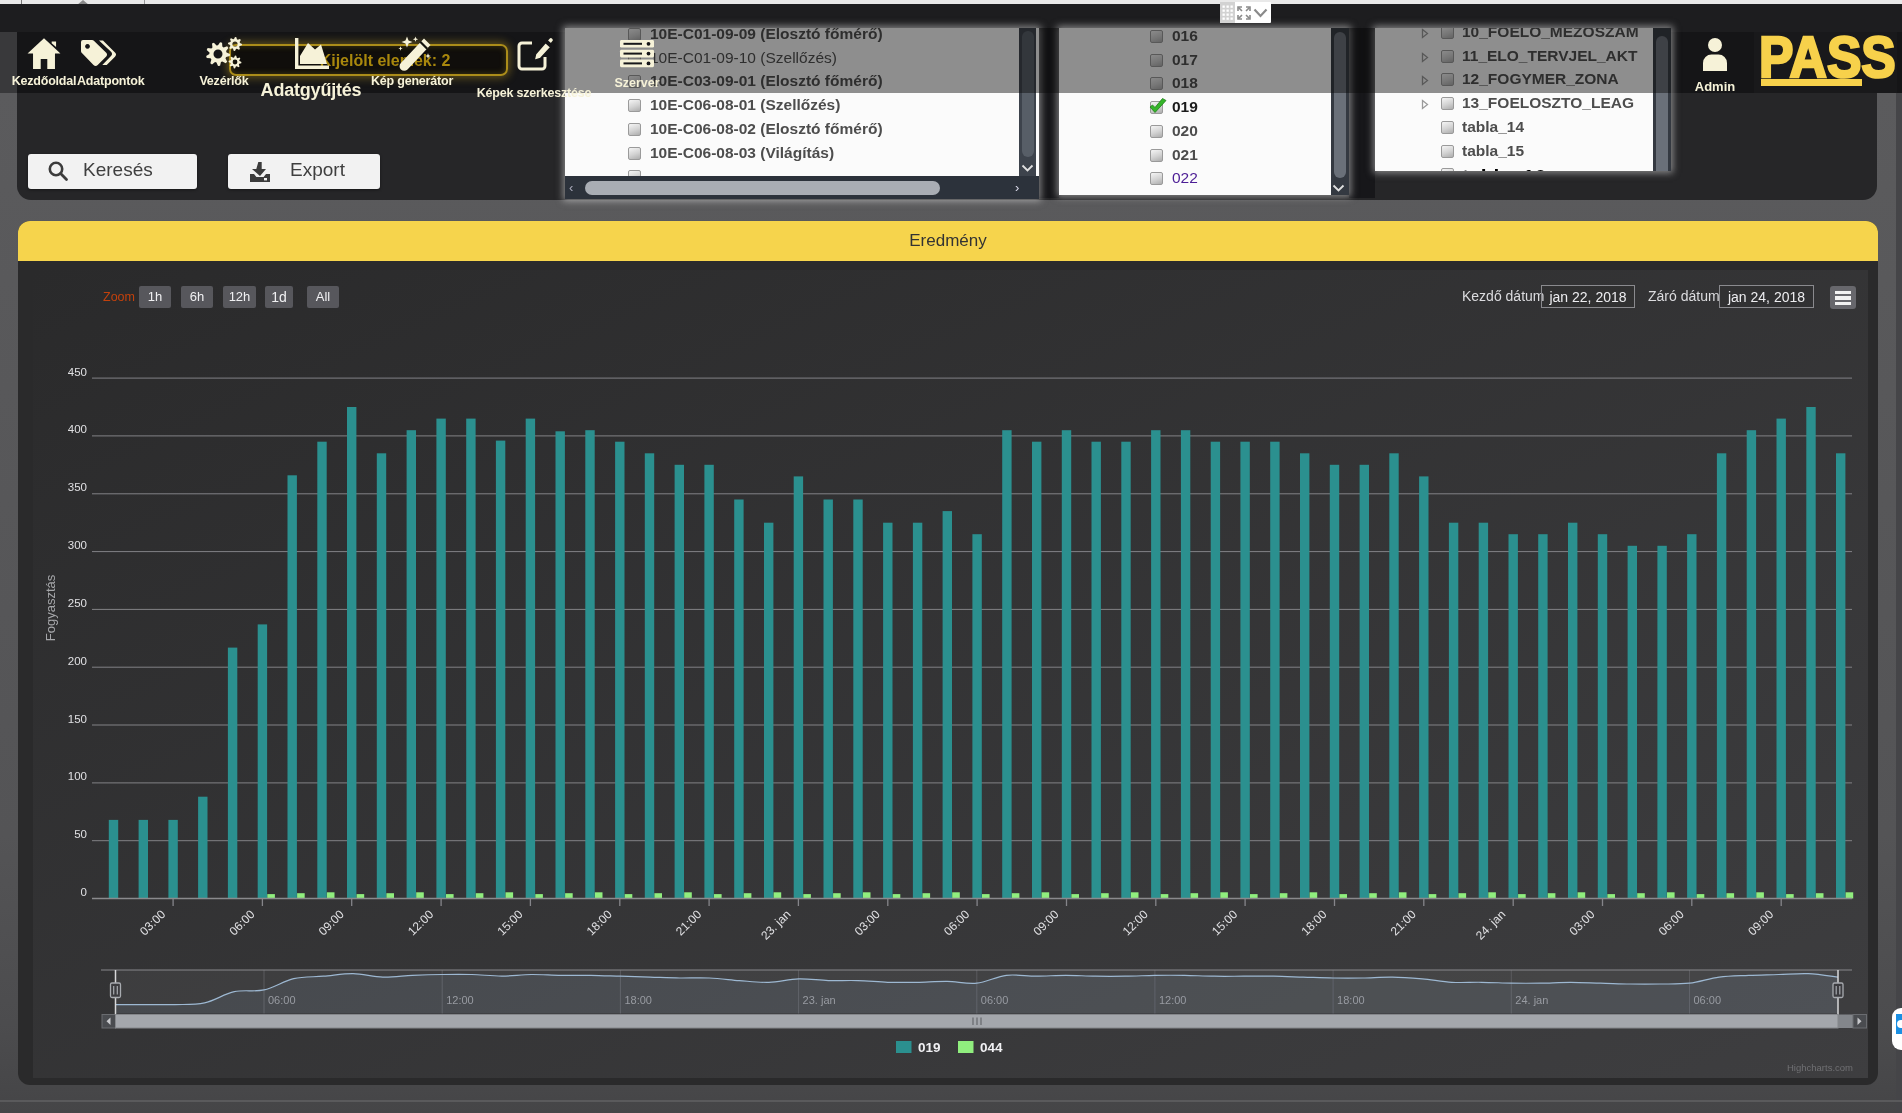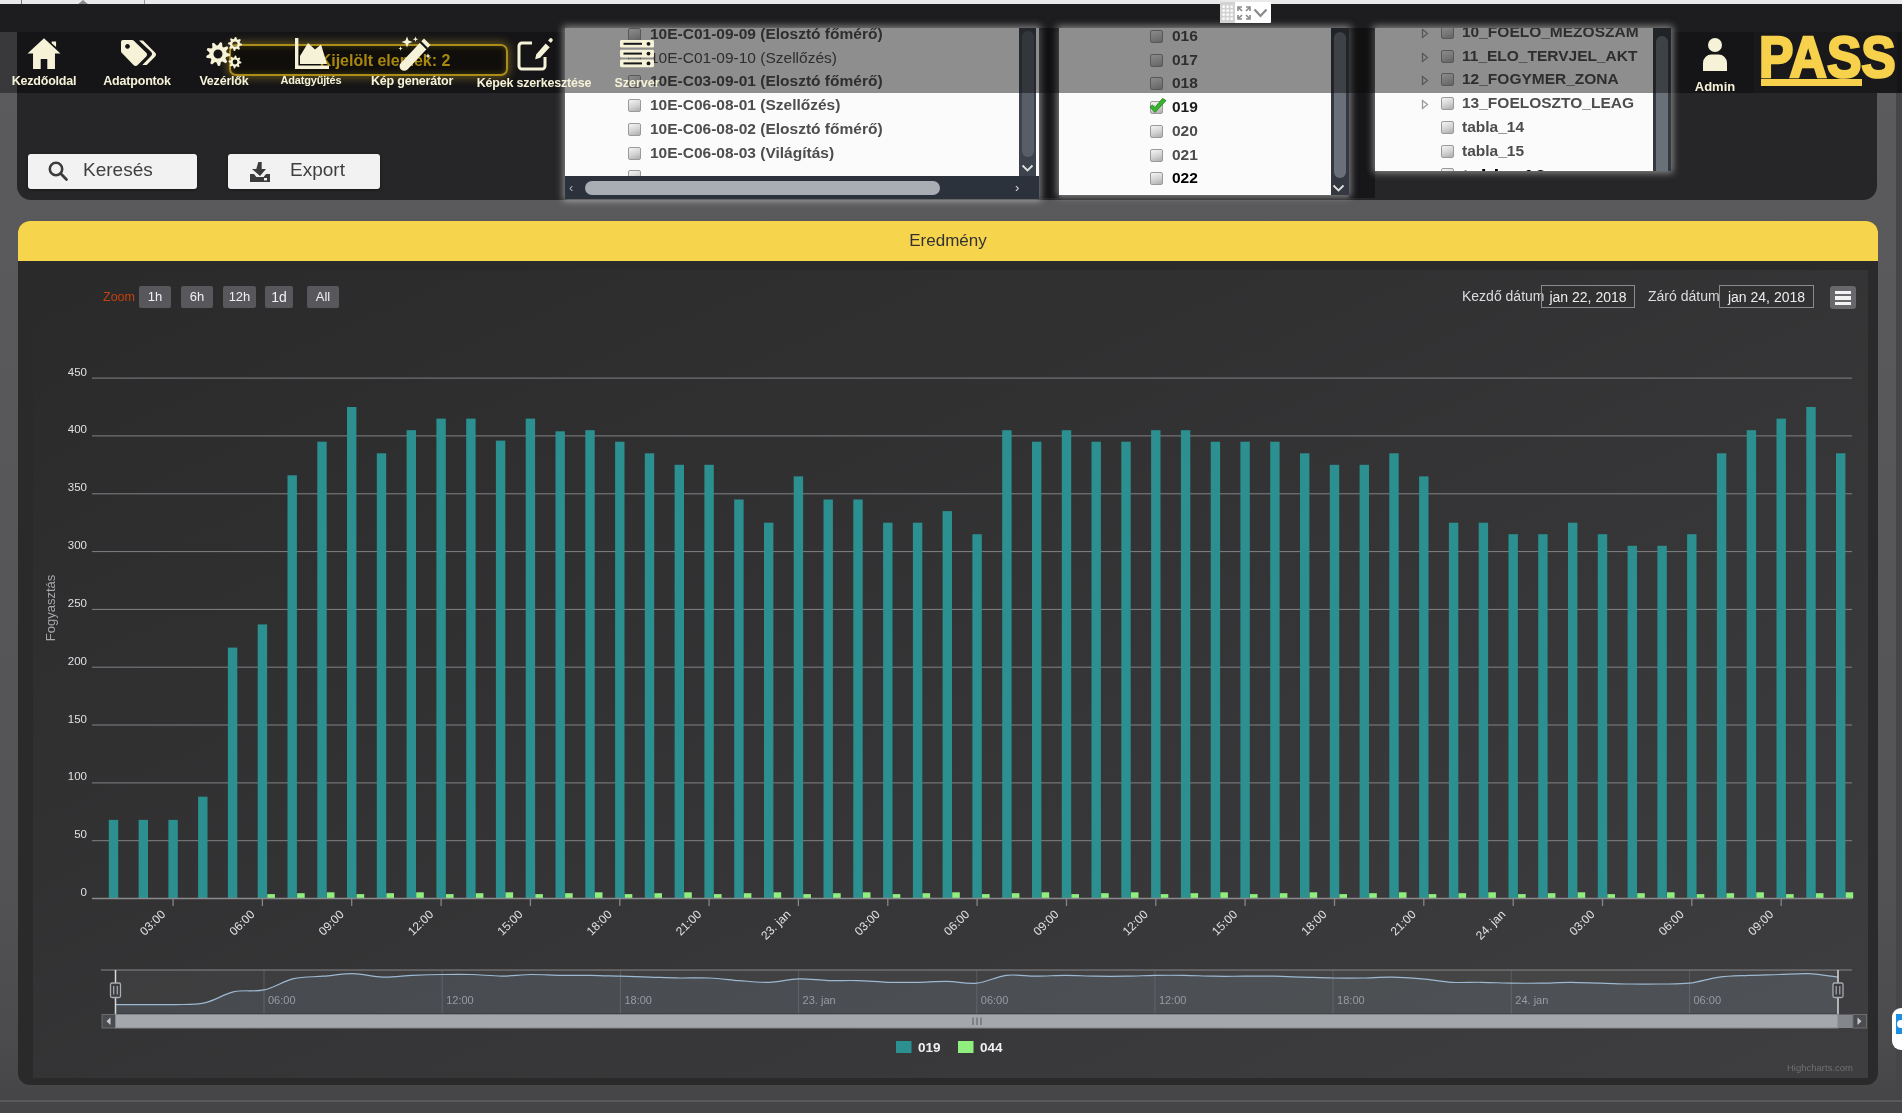--- a/index.html
+++ b/index.html
@@ -51,21 +51,21 @@
 
 <div class="abs" style="left:229px;top:44px;width:279px;height:32px;border:2px solid #ab8d1a;border-radius:7px;background:rgba(12,10,2,0.55);box-shadow:0 0 8px 2px rgba(200,165,35,0.42), inset 0 0 6px rgba(200,165,35,0.3);z-index:2;"></div>
 <div class="abs" style="left:262px;top:52px;width:246px;text-align:center;font-size:16px;font-weight:bold;color:#a8870d;z-index:2;white-space:nowrap;">Kijelölt elemek: 2</div>
 
 <div style="position:absolute;left:-16px;top:36px;width:120px;text-align:center;z-index:7;">
     <div style="height:36px;"><svg width="38" height="34" viewBox="0 0 34 31">
         <path fill="#f6f2d8" d="M17 2 L2 16 H7 V30 H14 V21 H20 V30 H27 V16 H32 Z M24 5 h4 v5 l-4 -3.5 Z"></path>
       </svg></div>
     <div style="margin-top:2px;font-size:12.5px;font-weight:bold;letter-spacing:-0.2px;color:#f6f2d8;white-space:nowrap;">Kezdőoldal</div>
   </div>
-<div style="position:absolute;left:77px;top:36px;width:120px;text-align:center;z-index:7;">
+<div style="position:absolute;left:77px;top:36px;width:120px;text-align:left;z-index:7;">
     <div style="height:36px;"><svg width="40" height="34" viewBox="0 0 40 34">
         <g fill="#f6f2d8">
           <path d="M6 4 h9 a3 3 0 0 1 2.1 .9 L29 16.5 a3 3 0 0 1 0 4.2 L20.7 29 a3 3 0 0 1 -4.2 0 L4.9 17.1 A3 3 0 0 1 4 15 V6 a2 2 0 0 1 2-2 Z M10.5 8 a2.4 2.4 0 1 0 0.01 0 Z" fill-rule="evenodd"></path>
           <path d="M22 4.5 h4 L38 16.5 a3 3 0 0 1 0 4.2 L29.7 29 h-4.4 L34 20 a3 3 0 0 0 0-4.2 Z"></path>
         </g>
       </svg></div>
     <div style="margin-top:2px;font-size:12.5px;font-weight:bold;letter-spacing:-0.2px;color:#f6f2d8;white-space:nowrap;">Adatpontok</div>
   </div>
 <div style="position:absolute;left:164px;top:36px;width:120px;text-align:center;z-index:7;">
     <div style="height:36px;"><svg width="40" height="36" viewBox="0 0 40 36">
@@ -77,21 +77,21 @@
       </svg></div>
     <div style="margin-top:2px;font-size:12.5px;font-weight:bold;letter-spacing:-0.2px;color:#f6f2d8;white-space:nowrap;">Vezérlők</div>
   </div>
 <div style="position:absolute;left:251px;top:36px;width:120px;text-align:center;z-index:7;">
     <div style="height:36px;"><svg width="38" height="36" viewBox="0 0 38 36">
         <g fill="#f6f2d8">
           <path d="M3 2 h3.4 V29.6 H37 V33 H3 Z"></path>
           <path d="M8 28 L8 20 L16 7 L23 13.5 L29 8.5 L35 28 Z"></path>
         </g>
       </svg></div>
-    <div style="margin-top:2px;font-size:11px;font-weight:bold;letter-spacing:-0.2px;color:#f6f2d8;white-space:nowrap;">Adatgyűjtés</div>
+    <div style="margin-top:8px;font-size:18px;font-weight:bold;letter-spacing:-0.2px;color:#f6f2d8;white-space:nowrap;">Adatgyűjtés</div>
   </div>
 <div style="position:absolute;left:352px;top:36px;width:120px;text-align:center;z-index:7;">
     <div style="height:36px;"><svg width="42" height="40" viewBox="0 0 42 40">
         <g fill="#f6f2d8">
 <path d="M33 2.5 L39.5 9 L16.5 33.5 a4.4 4.4 0 0 1 -6.6 -6.6 Z"></path>
 <path d="M29.2 5.8 l7 7" stroke="#15150f" stroke-width="2.2" fill="none"></path>
 <path d="M16 0.5 L17.54 4.46 L21.5 6 L17.54 7.54 L16 11.5 L14.46 7.54 L10.5 6 L14.46 4.46 Z"></path>
 <path d="M24.5 0.6000000000000001 L25.228 2.472 L27.1 3.2 L25.228 3.9280000000000004 L24.5 5.800000000000001 L23.772 3.9280000000000004 L21.9 3.2 L23.772 2.472 Z"></path>
 <path d="M9.5 10.3 L10.116 11.884 L11.7 12.5 L10.116 13.116 L9.5 14.7 L8.884 13.116 L7.3 12.5 L8.884 11.884 Z"></path>
 <path d="M37 17.2 L37.784 19.216 L39.8 20 L37.784 20.784 L37 22.8 L36.216 20.784 L34.2 20 L36.216 19.216 Z"></path>
@@ -101,21 +101,21 @@
   </div>
 <div style="position:absolute;left:474px;top:36px;width:120px;text-align:center;z-index:7;">
     <div style="height:36px;"><svg width="38" height="38" viewBox="0 0 38 38">
         <g fill="none" stroke="#f6f2d8" stroke-width="3">
 <path d="M30 21 V30 a3 3 0 0 1 -3 3 H7 a3 3 0 0 1 -3 -3 V10 a3 3 0 0 1 3 -3 H17"></path>
 </g>
         <g fill="#f6f2d8" stroke="#151517" stroke-width="1.6">
           <path d="M20.5 18 L30.5 6.5 L35.8 11.2 L25.5 22.5 L19 24.5 Z M32 4.5 L34 2.2 a2.6 2.6 0 0 1 3.8 3.6 L36 8 Z"></path>
         </g>
       </svg></div>
-    <div style="margin-top:4px;font-size:12.5px;font-weight:bold;letter-spacing:-0.2px;color:#f6f2d8;white-space:nowrap;">Képek szerkesztése</div>
+    <div style="margin-top:14px;font-size:12.5px;font-weight:bold;letter-spacing:-0.2px;color:#f6f2d8;white-space:nowrap;">Képek szerkesztése</div>
   </div>
 
 <div class="abs" style="left:1754px;top:32px;width:143px;height:61px;background:#19191b;z-index:8;"></div>
 <div class="abs" style="left:1759px;top:28px;font-size:58px;line-height:1;font-weight:bold;color:#f7d14b;-webkit-text-stroke:2.6px #f7d14b;z-index:8;transform:scale(0.89,1.0);transform-origin:left top;">PASS</div>
 <div class="abs" style="left:1761px;top:79px;width:101px;height:7px;background:#f7d14b;z-index:8;"></div>
 
 <div class="abs" style="left:28px;top:154px;width:169px;height:35px;background:#f2f2f2;border-radius:3px;box-shadow:0 1px 3px rgba(0,0,0,0.4);">
 <div class="abs" style="left:19px;top:6px;"><svg width="22" height="22" viewBox="0 0 22 22">
         <circle cx="9" cy="9" r="6.2" fill="none" stroke="#3c3c3c" stroke-width="2.6"></circle>
         <line x1="13.6" y1="13.6" x2="19.5" y2="19.5" stroke="#3c3c3c" stroke-width="2.8" stroke-linecap="round"></line>
@@ -432,21 +432,21 @@
 <div style="position:absolute;left:91px;top:73.1px;width:13px;height:13px;border:1px solid #9a9a9a;border-radius:2px;background:linear-gradient(160deg,#f5f5f5 0%,#d2d2d2 55%,#adadad 100%);"></div>
     <svg style="position:absolute;left:89px;top:70.1px;" width="20" height="19" viewBox="0 0 20 19">
       <path d="M2 9 L7 14.5 L18 2.5 L14.5 0.5 L7 9.5 L4.5 7 Z" fill="#35b52a" stroke="#1e7d18" stroke-width="0.8"></path>
     </svg>
 <div style="position:absolute;left:113px;top:70.1px;font-size:15.5px;font-weight:bold;color:#1b1b1b;white-space:nowrap;">019</div>
 <div style="position:absolute;left:91px;top:96.8px;width:13px;height:13px;border:1px solid #9a9a9a;border-radius:2px;background:linear-gradient(160deg,#f5f5f5 0%,#d2d2d2 55%,#adadad 100%);"></div>
 <div style="position:absolute;left:113px;top:93.8px;font-size:15.5px;font-weight:bold;color:#4d4d4d;white-space:nowrap;">020</div>
 <div style="position:absolute;left:91px;top:120.5px;width:13px;height:13px;border:1px solid #9a9a9a;border-radius:2px;background:linear-gradient(160deg,#f5f5f5 0%,#d2d2d2 55%,#adadad 100%);"></div>
 <div style="position:absolute;left:113px;top:117.5px;font-size:15.5px;font-weight:bold;color:#4d4d4d;white-space:nowrap;">021</div>
 <div style="position:absolute;left:91px;top:144.2px;width:13px;height:13px;border:1px solid #9a9a9a;border-radius:2px;background:linear-gradient(160deg,#f5f5f5 0%,#d2d2d2 55%,#adadad 100%);"></div>
-<div style="position:absolute;left:113px;top:141.2px;font-size:15.5px;font-weight:bold;color:#000000;white-space:nowrap;">022</div>
+<div style="position:absolute;left:113px;top:141.2px;font-size:15.5px;font-weight:normal;color:#4c1d95;white-space:nowrap;">022</div>
 <div style="position:absolute;right:0;top:0;width:18px;height:167px;background:#343941;"></div>
 <div style="position:absolute;right:3px;top:4px;width:12px;height:146px;background:#6a7079;border-radius:6px;"></div>
 <div style="position:absolute;right:3px;top:150px;width:15px;height:16px;text-align:center;"><svg width="13" height="8" viewBox="0 0 13 8">
         <path d="M1.5 1.5 L6.5 6.5 L11.5 1.5" stroke="#e0e0e0" stroke-width="1.8" fill="none"></path>
       </svg></div>
 </div>
 <div style="position:absolute;left:1375px;top:28px;width:296px;height:143px;background:#fbfbfb;z-index:5;box-shadow:0 0 7px 2px rgba(235,235,235,0.5);overflow:hidden;">
 <svg style="position:absolute;left:46px;top:0.0px;" width="8" height="11" viewBox="0 0 8 11">
       <path d="M1.5 1.5 L6.5 5.5 L1.5 9.5 Z" fill="none" stroke="#9a9a9a" stroke-width="1.3"></path>
     </svg>

